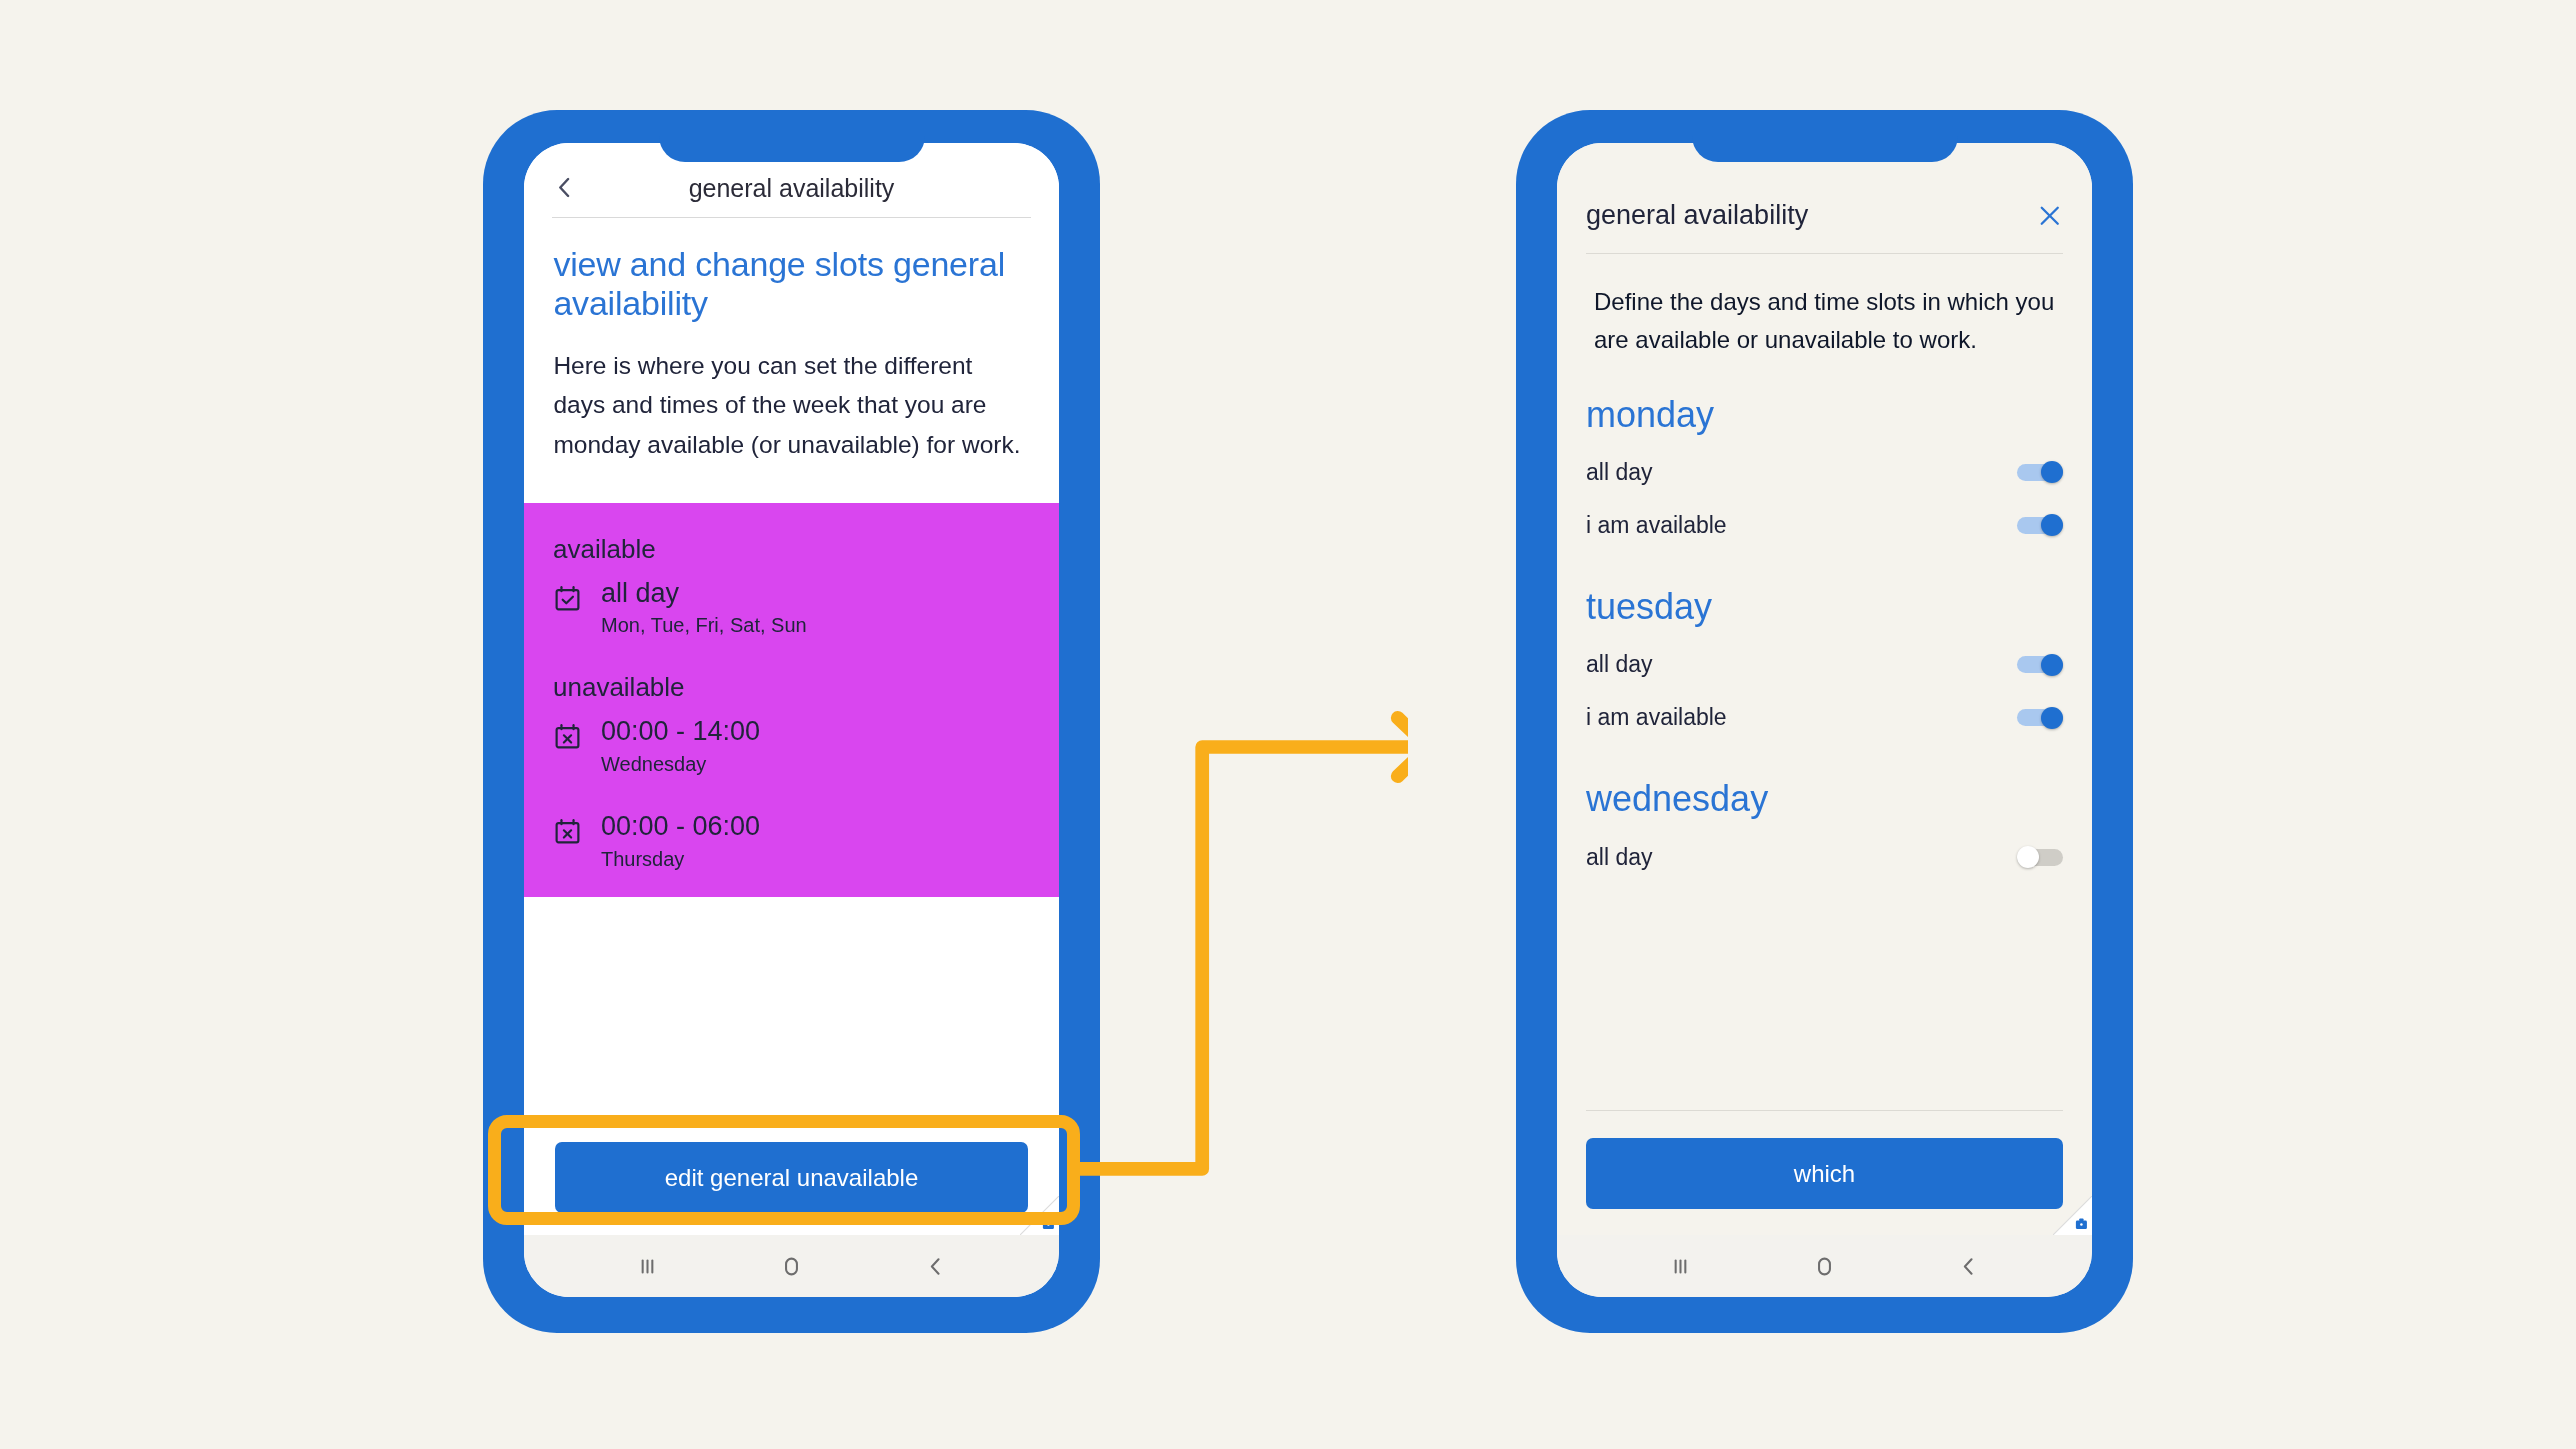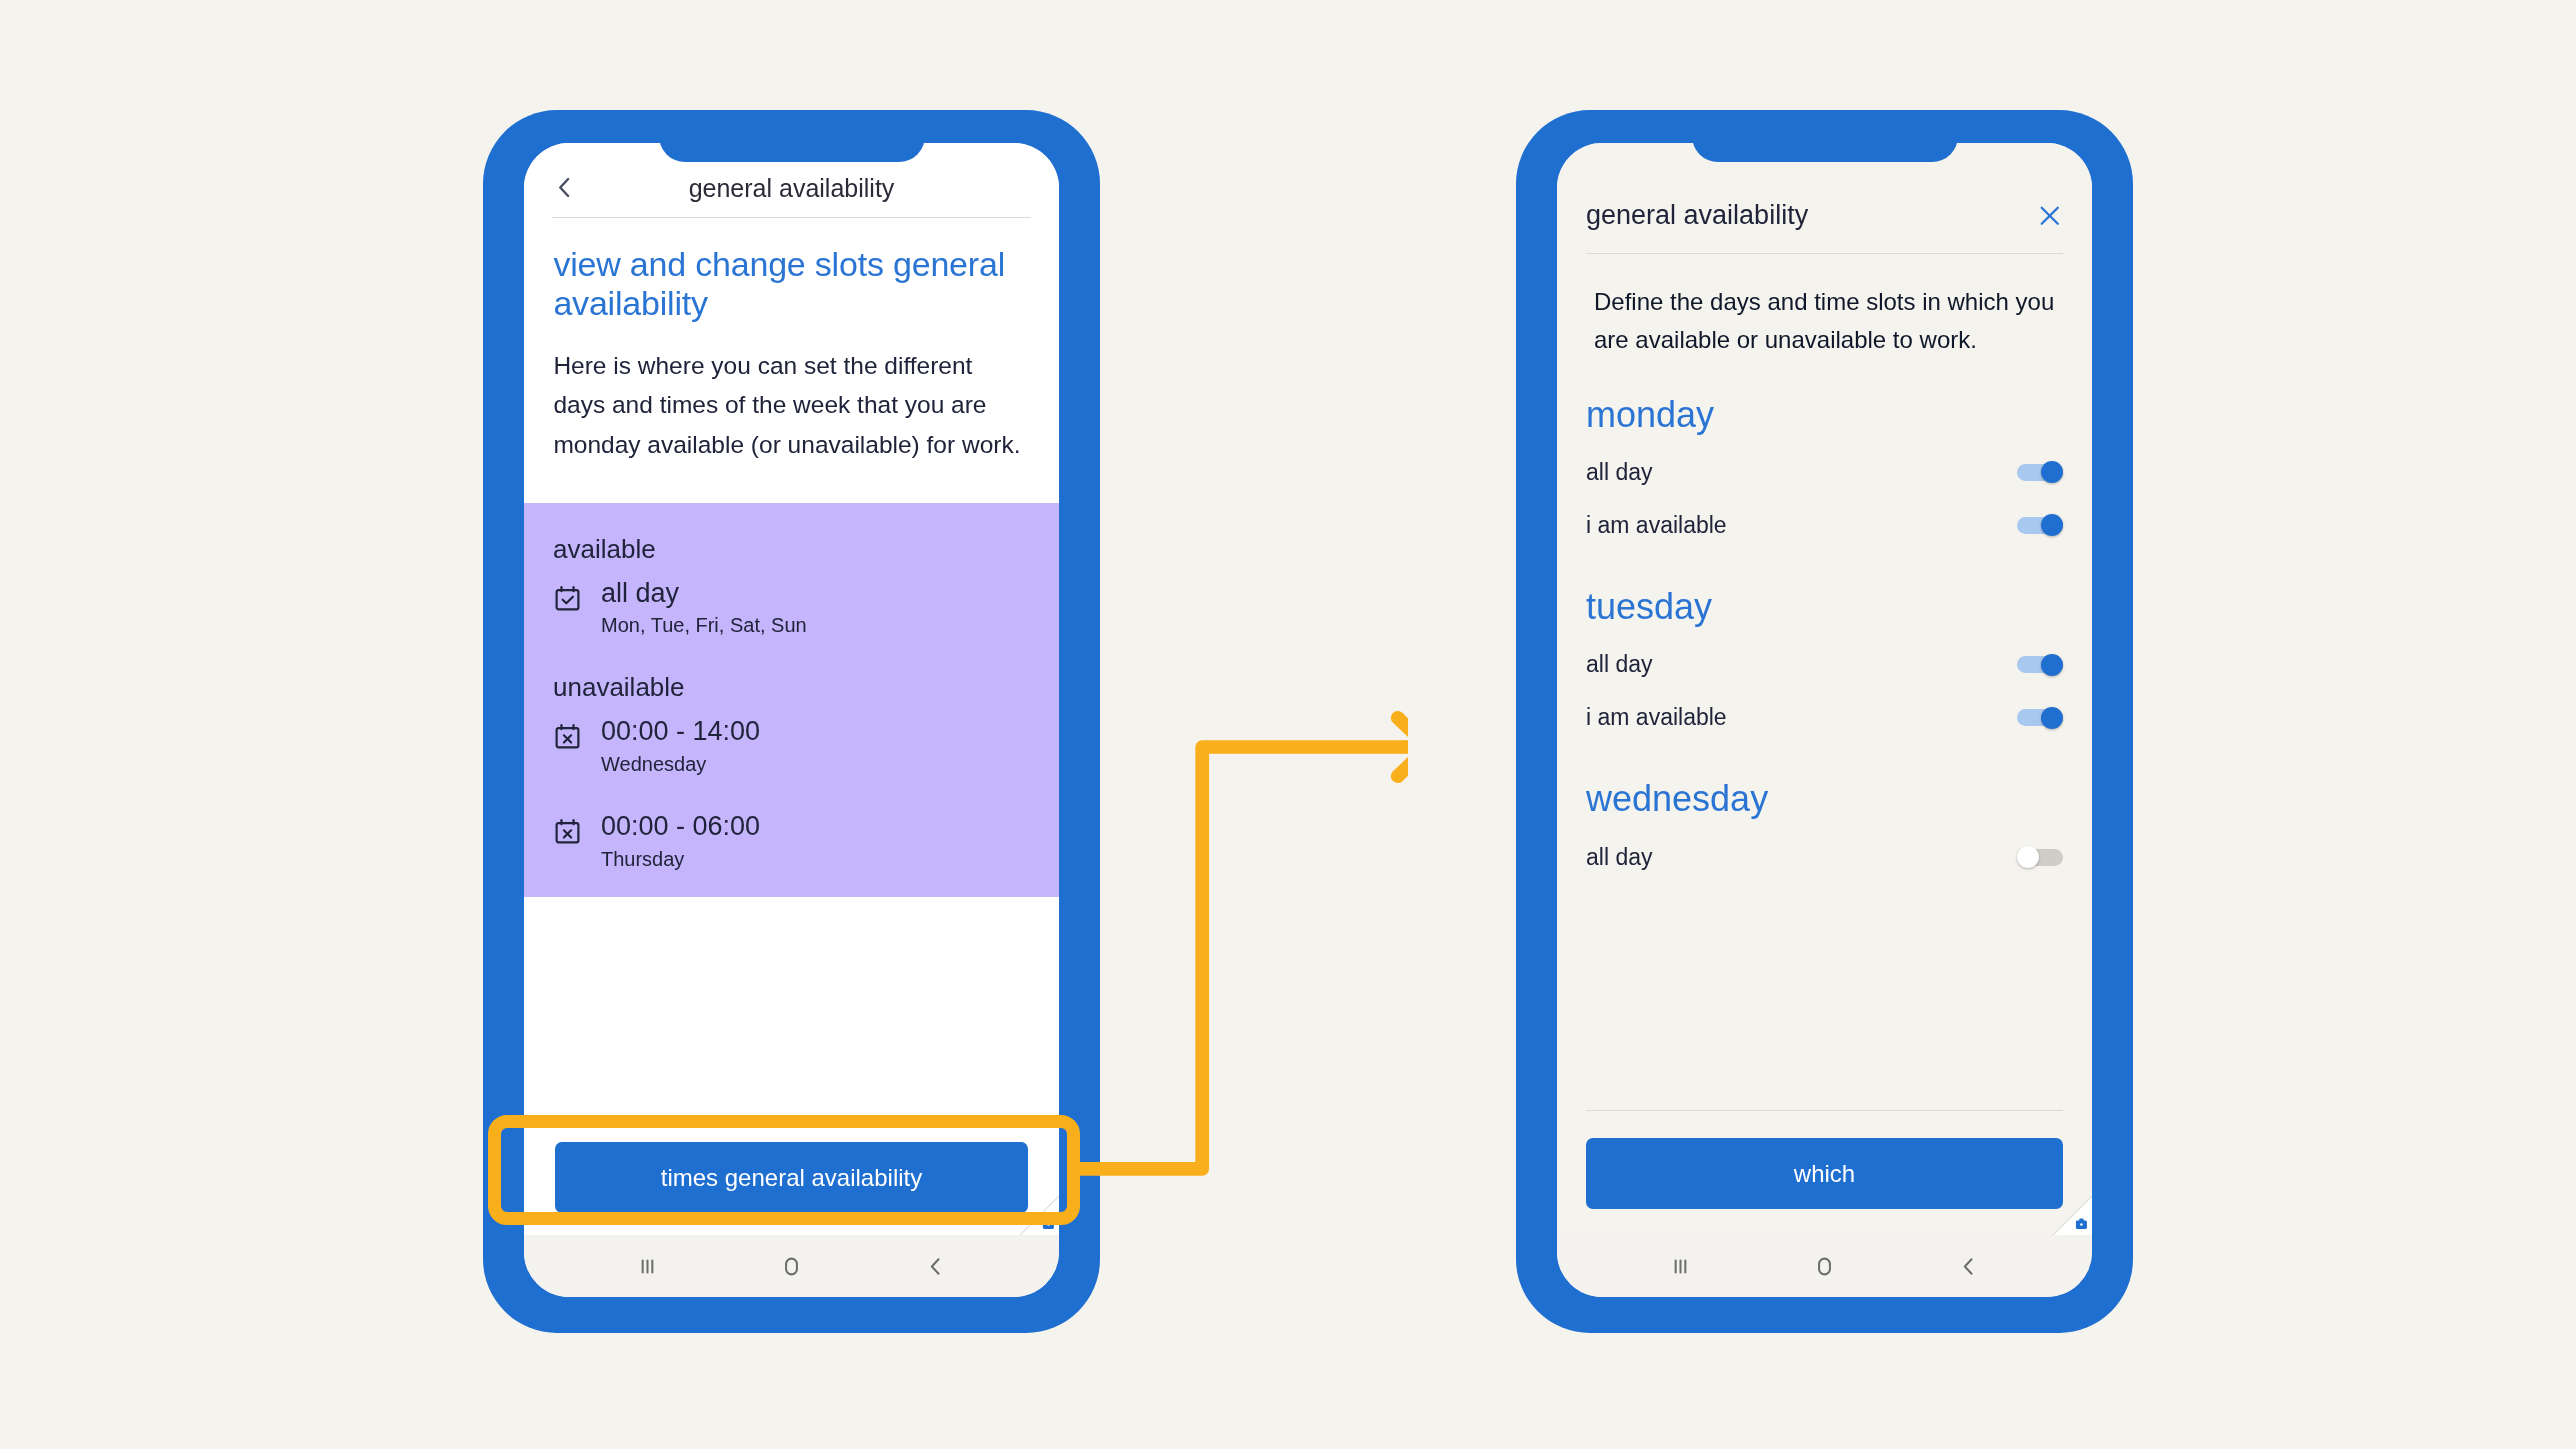--- a/index.html
+++ b/index.html
@@ -63,21 +63,21 @@
     line-height: 1.15; letter-spacing: -0.2px;
   }
   .l-hero p {
     margin-top: 22px;
     color: #20243a; font-size: 24.5px; line-height: 1.62;
     font-weight: 400;
   }
   .l-hero-pad { height: 38px; }
 
   .l-list {
-    background: #c4b5fd;
+    background: #d946ef;
     flex: 0 0 auto;
     padding: 31px 29px 17px 29px;
   }
   .l-sec-title { font-size: 26px; color: #20243a; margin-bottom: 12px; }
   .l-item { display: flex; align-items: flex-start; margin-bottom: 8.6px; }
   .l-item .cal { width: 29px; height: 29px; flex: 0 0 29px; margin-top: 6.9px; }
   .l-item .txt { margin-left: 19px; }
   .l-item .main { font-size: 27px; color: #20243a; line-height: 1.25; }
   .l-item .sub  { font-size: 20px; color: #20243a; margin-top: 4px; }
   .l-gap { height: 26px; }
@@ -241,21 +241,21 @@
             <div class="main">00:00 - 06:00</div>
             <div class="sub">Thursday</div>
           </div>
         </div>
       </div>
 
       <div class="l-white-fill"></div>
       <div class="l-white-rule"></div>
 
       <div class="l-cta-wrap">
-        <button class="btn-primary">times general availability</button>
+        <button class="btn-primary">edit general unavailable</button>
       </div>
 
       <div style="position:relative;">
         <svg class="corner-curl" viewBox="0 0 46 46">
           <polygon points="46,0 46,46 0,46" fill="#ffffff"></polygon>
           <polyline points="46,0 0,46" fill="none" stroke="#dcdcdc" stroke-width="1.4"></polyline>
           <g transform="translate(27,26)">
             <rect x="0" y="3" width="13" height="10" rx="1.6" fill="#1f6fd0"></rect>
             <rect x="4" y="0.4" width="5" height="3.4" rx="0.9" fill="#1f6fd0"></rect>
             <circle cx="6.5" cy="7.6" r="1.5" fill="#ffffff"></circle>

